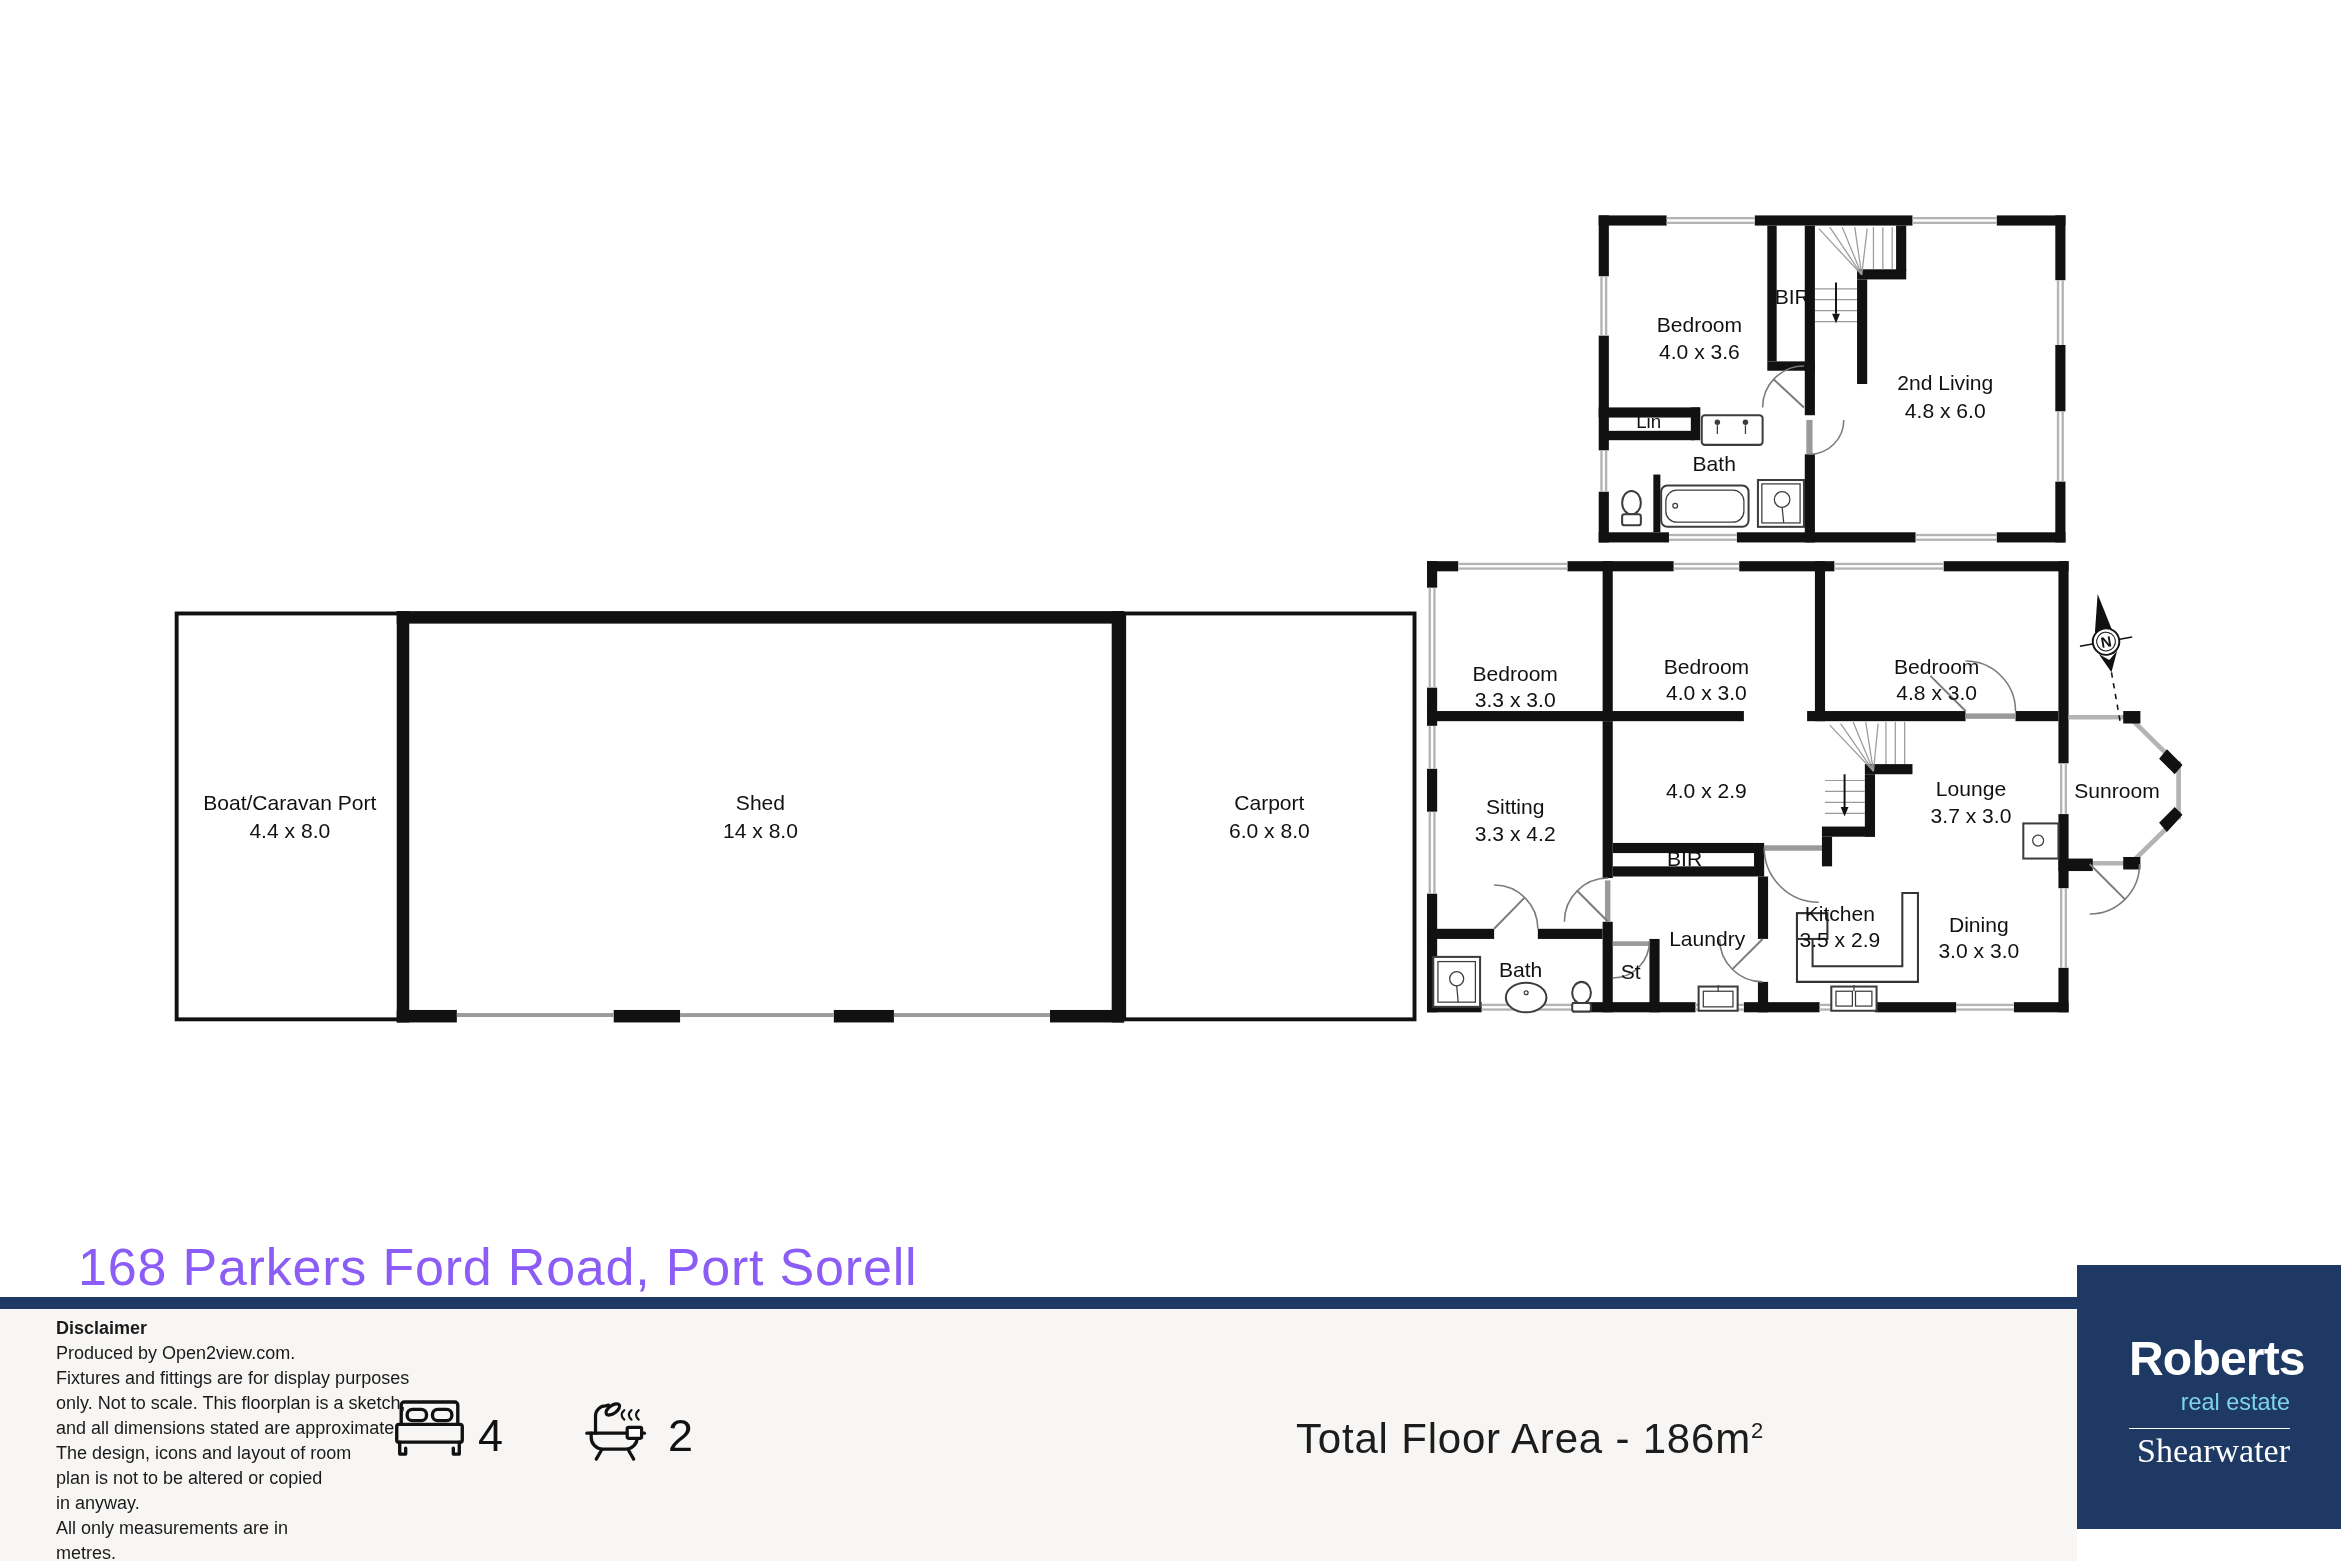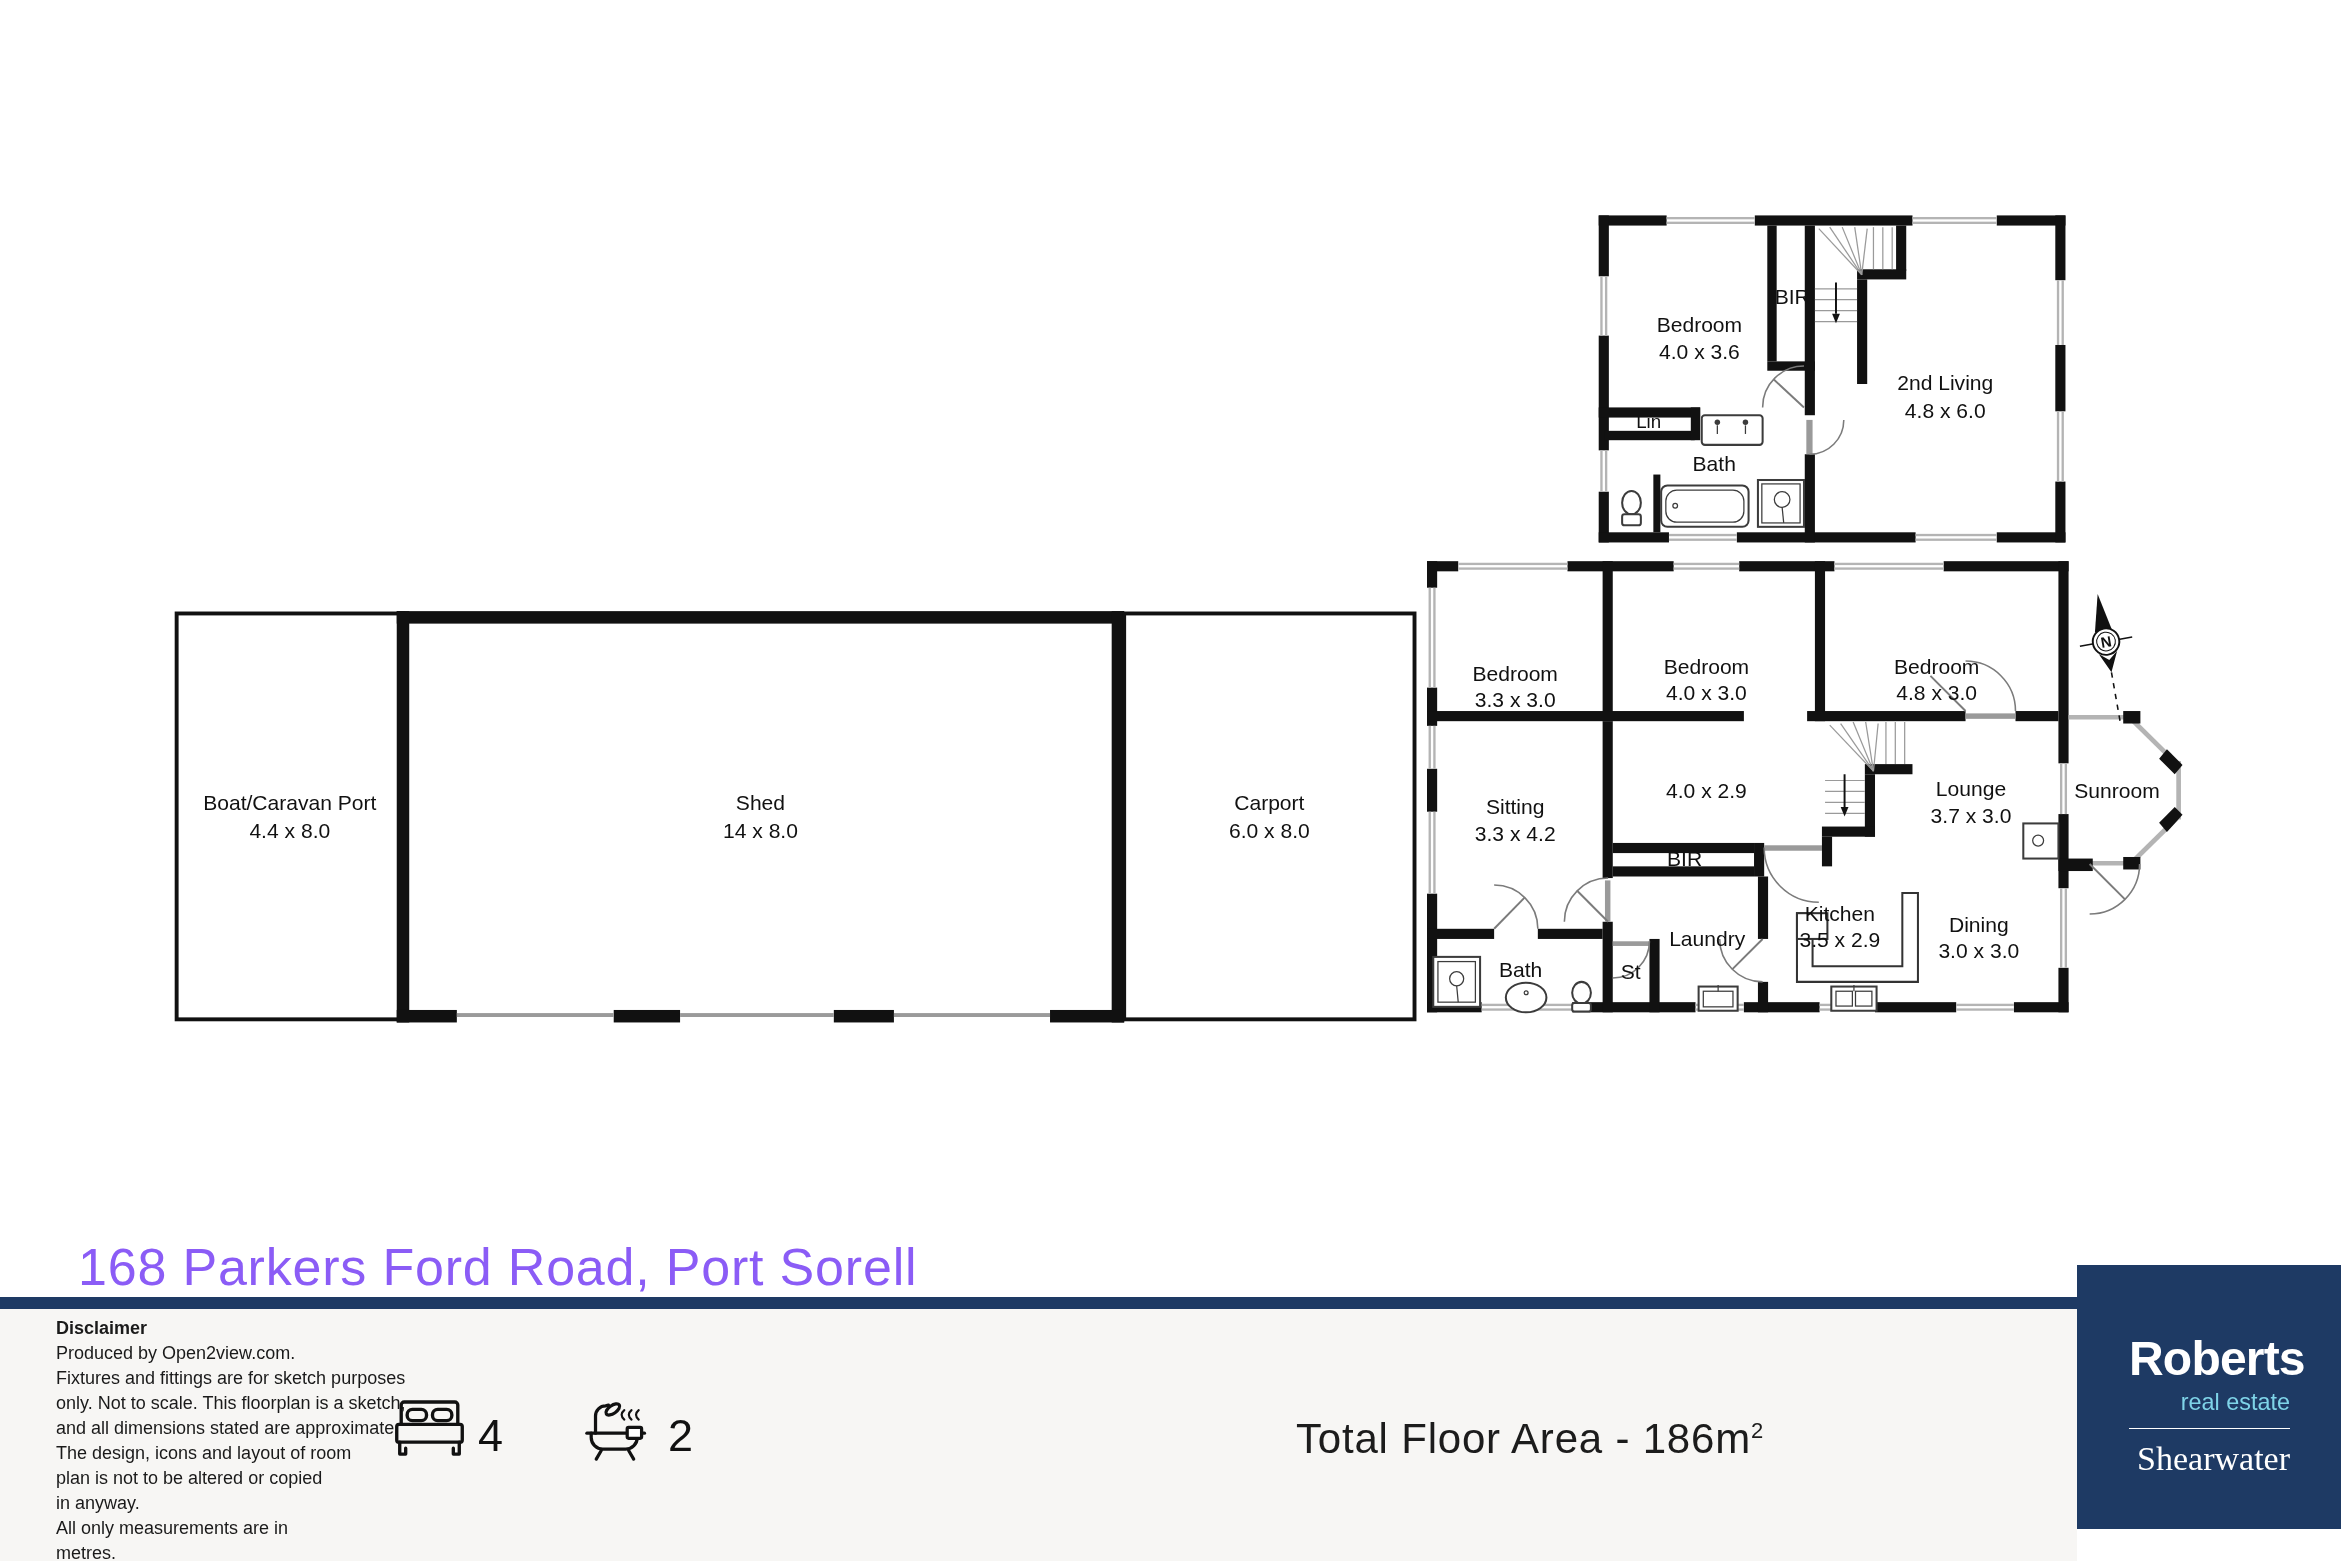--- a/index.html
+++ b/index.html
@@ -23,21 +23,21 @@
   .disclaimer{position:absolute;left:56px;top:1316px;font-size:18px;line-height:25px;color:#1a1a1a;}
   .disclaimer .dh{font-weight:bold;}
   .stat-num{position:absolute;font-size:45px;color:#111;}
   .total-area{position:absolute;left:1296px;top:1415px;font-size:42px;color:#1c1c1c;letter-spacing:0.8px;}
   .total-area sup{font-size:22px;}
   .logo-panel{position:absolute;left:2077px;top:1265px;width:300px;height:264px;}
   .logo-block{position:absolute;left:52px;top:72px;width:161px;text-align:right;color:#fff;}
   .brand-name{font-size:48px;font-weight:bold;letter-spacing:-0.8px;line-height:0.9;}
   .brand-tagline{font-size:23.4px;margin-top:9px;}
   .brand-rule{height:1.6px;background:#fff;margin-top:11.7px;}
-  .brand-office{font-family:"Liberation Serif",serif;font-size:34px;margin-top:11px;}
+  .brand-office{font-family:"Liberation Serif",serif;font-size:34px;margin-top:3px;}
 </style>
 </head>
 <body>
 
 <div class="page">
 
   <svg width="2342" height="1561" viewBox="0 0 3000 2000" style="position:absolute;left:0;top:0;">
 
     <g>
       <rect class="thin" x="226" y="786" width="290" height="520"></rect>
@@ -323,21 +323,21 @@
     </g>
   </svg>
 
   <div class="title">168 Parkers Ford Road, Port Sorell</div>
   <div class="navy-bar" style="background: rgb(30, 58, 100);"></div>
   <div class="footer-bg" style="background: rgb(247, 246, 244);"></div>
 
   <div class="disclaimer">
     <div class="dh">Disclaimer</div>
     <div>Produced by Open2view.com.</div>
-    <div>Fixtures and fittings are for sketch purposes</div>
+    <div>Fixtures and fittings are for display purposes</div>
     <div>only. Not to scale. This floorplan is a sketch,</div>
     <div>and all dimensions stated are approximate.</div>
     <div>The design, icons and layout of room</div>
     <div>plan is not to be altered or copied</div>
     <div>in anyway.</div>
     <div>All only measurements are in</div>
     <div>metres.</div>
   </div>
 
   <svg style="position:absolute;left:392px;top:1399px" width="75" height="67" viewBox="0 0 100 90">

